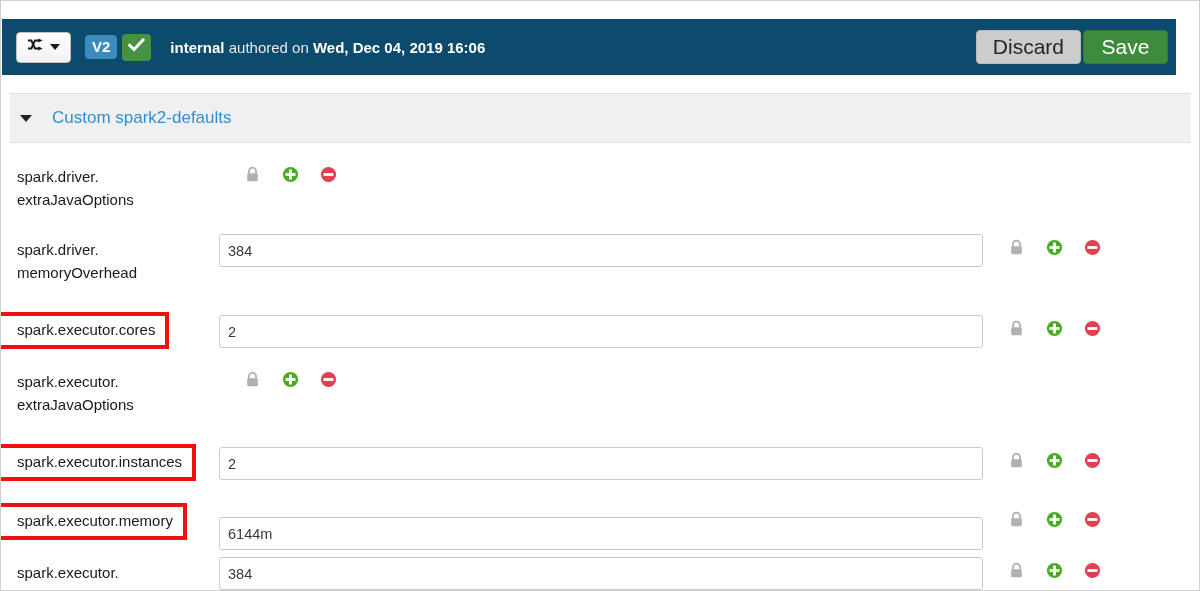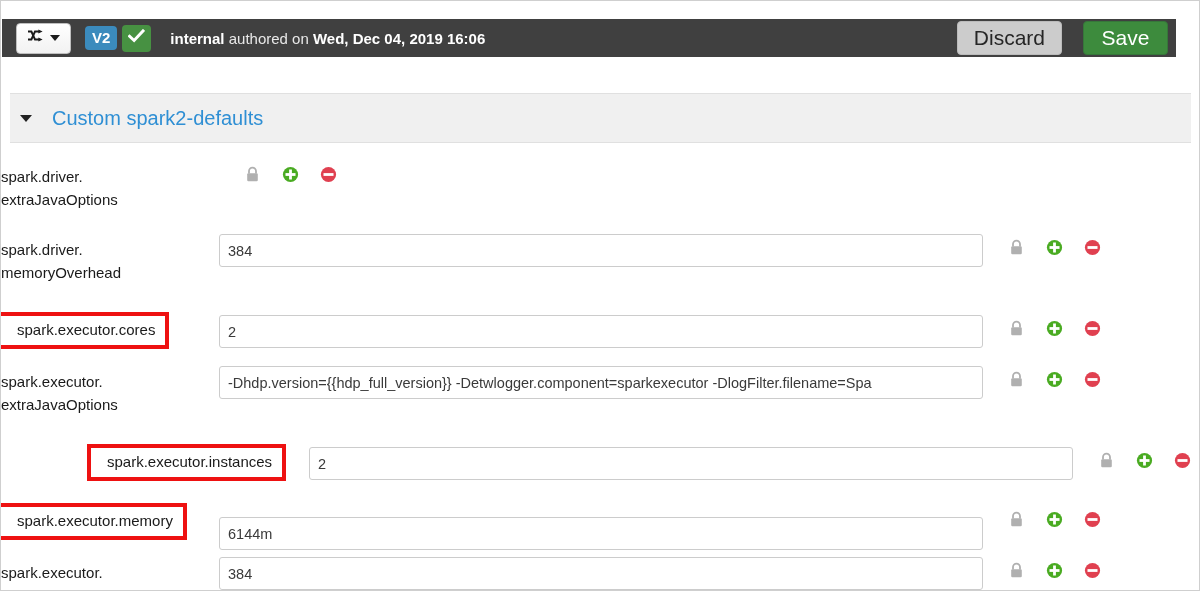--- a/index.html
+++ b/index.html
@@ -19,22 +19,22 @@
     border: 1px solid #cfcfcf;
     overflow: hidden;
   }
 
   
   .actionbar {
     position: absolute;
     left: 1px;
     top: 18px;
     width: 1174px;
-    height: 38px;
-    background: #404040;
+    height: 56px;
+    background: #0c4a6e;
     display: flex;
     align-items: center;
     padding: 0 8px 0 8px;
   }
 
   .compare-btn {
     height: 31px;
     min-width: 55px;
     background: linear-gradient(#ffffff, #f2f2f2);
     border: 1px solid #bfbfbf;
@@ -106,21 +106,21 @@
   .btn-discard {
     background: #cccccc;
     color: #262626;
     border-color: #bbbbbb;
     min-width: 98px;
   }
   .btn-save {
     background: #3d8b3d;
     color: #ffffff;
     border-color: #36773a;
-    margin-left: 21px;
+    margin-left: 2px;
     min-width: 85px;
   }
 
   
   .section-head {
     position: absolute;
     left: 9px;
     top: 92px;
     width: 1181px;
     height: 50px;
@@ -134,39 +134,39 @@
   }
   .twisty {
     width: 0; height: 0;
     border-left: 6px solid transparent;
     border-right: 6px solid transparent;
     border-top: 7px solid #222222;
     margin-right: 20px;
   }
   .section-title {
     color: #2f8fd4;
-    font-size: 20px;
+    font-size: 17px;
   }
 
   
   .rows {
     position: absolute;
     left: 0;
     top: 155px;
     width: 1200px;
   }
   .prop-row {
     position: relative;
     display: flex;
     align-items: flex-start;
     height: 49px;
   }
   .prop-label {
     width: 218px;
-    padding-left: 0;
+    padding-left: 16px;
     padding-top: 9px;
     font-size: 15px;
     color: #1a1a1a;
     line-height: 1.55;
     word-break: normal;
   }
   .prop-label.boxed {
     position: relative;
     padding-left: 0;
     margin-left: 0;
@@ -329,21 +329,20 @@
           <span class="icon-slot">
             <svg width="17" height="17" viewBox="0 0 17 17" aria-hidden="true">
               <circle cx="8.5" cy="8.5" r="7.6" fill="#e04050"></circle>
               <rect x="3.5" y="7.1" width="10" height="2.8" fill="#ffffff"></rect>
             </svg>
           </span>
         </div>
       </div>
       <div class="prop-row" style="height: 73px;">
         <div class="prop-label">spark.executor.<br><span>extraJavaOptions</span></div>
-        <input class="prop-input" type="text" value="-Dhdp.version={{hdp_full_version}} -Detwlogger.component=sparkexecutor -DlogFilter.filename=Spa" style="">
         <div class="icon-group">
           <span class="icon-slot lock">
             <svg width="15" height="17" viewBox="0 0 15 17" aria-hidden="true">
               <path d="M4 7.5 V5.1 a3.5 3.5 0 0 1 7 0 V7.5" stroke="#b0b0b0" stroke-width="1.8" fill="none"></path>
               <rect x="2.2" y="7.3" width="10.6" height="8" rx="1.2" fill="#b0b0b0"></rect>
             </svg>
           </span>
           <span class="icon-slot">
             <svg width="17" height="17" viewBox="0 0 17 17" aria-hidden="true">
               <circle cx="8.5" cy="8.5" r="7.6" fill="#4aab22"></circle>
@@ -352,21 +351,21 @@
             </svg>
           </span>
           <span class="icon-slot">
             <svg width="17" height="17" viewBox="0 0 17 17" aria-hidden="true">
               <circle cx="8.5" cy="8.5" r="7.6" fill="#e04050"></circle>
               <rect x="3.5" y="7.1" width="10" height="2.8" fill="#ffffff"></rect>
             </svg>
           </span>
         </div>
       </div>
-      <div class="prop-row" style="height: 59px; justify-content: flex-end;">
+      <div class="prop-row" style="height: 59px;">
         <div class="prop-label boxed" style="padding-top: 10px; width: 218px;"><span class="boxed-inner" style="border-color: rgb(238, 17, 17);">spark.executor.instances</span></div>
         <input class="prop-input" type="text" value="2" style="margin-top: 13px;">
         <div class="icon-group" style="margin-top: 18px;">
           <span class="icon-slot lock">
             <svg width="15" height="17" viewBox="0 0 15 17" aria-hidden="true">
               <path d="M4 7.5 V5.1 a3.5 3.5 0 0 1 7 0 V7.5" stroke="#b0b0b0" stroke-width="1.8" fill="none"></path>
               <rect x="2.2" y="7.3" width="10.6" height="8" rx="1.2" fill="#b0b0b0"></rect>
             </svg>
           </span>
           <span class="icon-slot">

